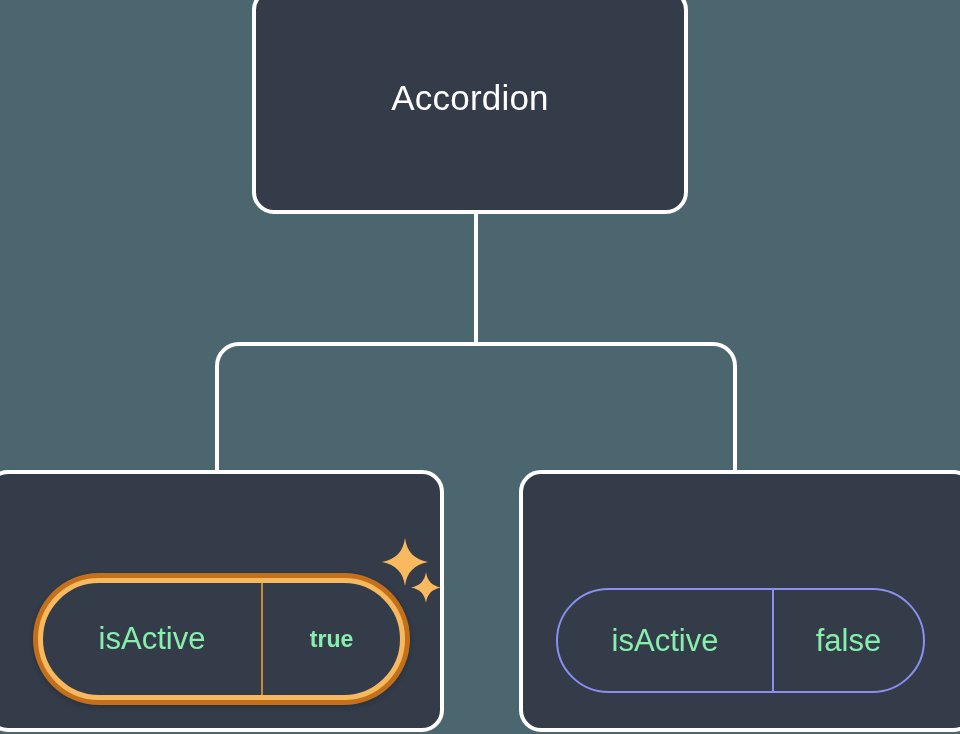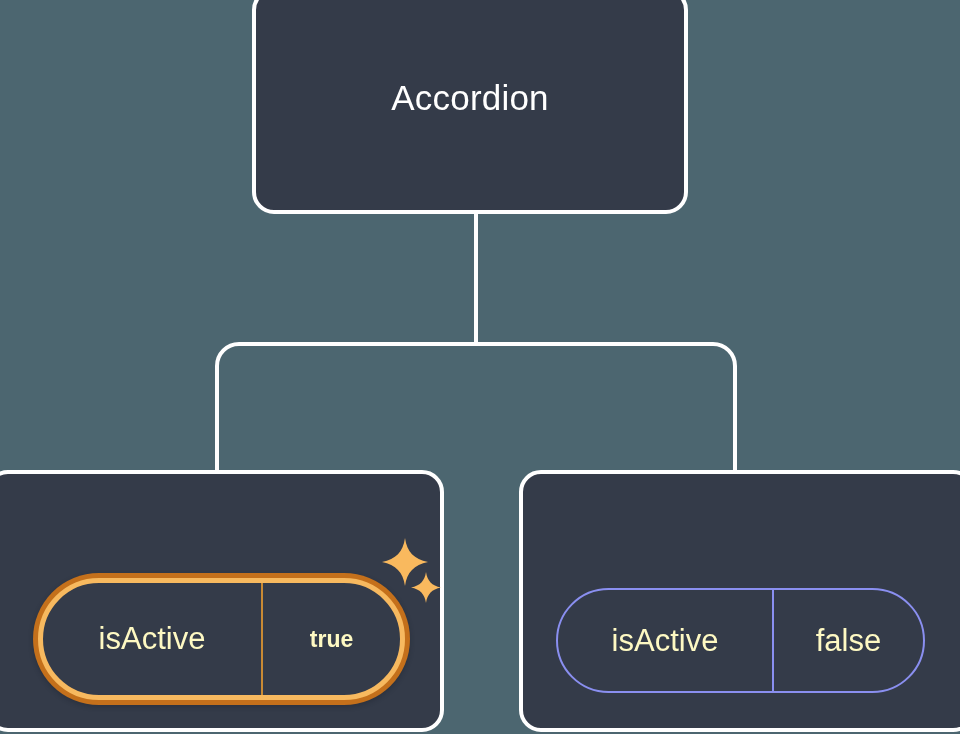--- a/index.html
+++ b/index.html
@@ -88,21 +88,21 @@
     display: flex;
     align-items: stretch;
     border-radius: 999px;
   }
 
   .prop-name,
   .prop-value {
     display: flex;
     align-items: center;
     justify-content: center;
-    color: #fef9c3;
+    color: #86efac;
     white-space: nowrap;
     box-sizing: border-box;
   }
 
   
   .prop-pill.plain {
     border: 2px solid #8a8ff0;
     background: transparent;
   }
   .prop-pill.plain .prop-name {

